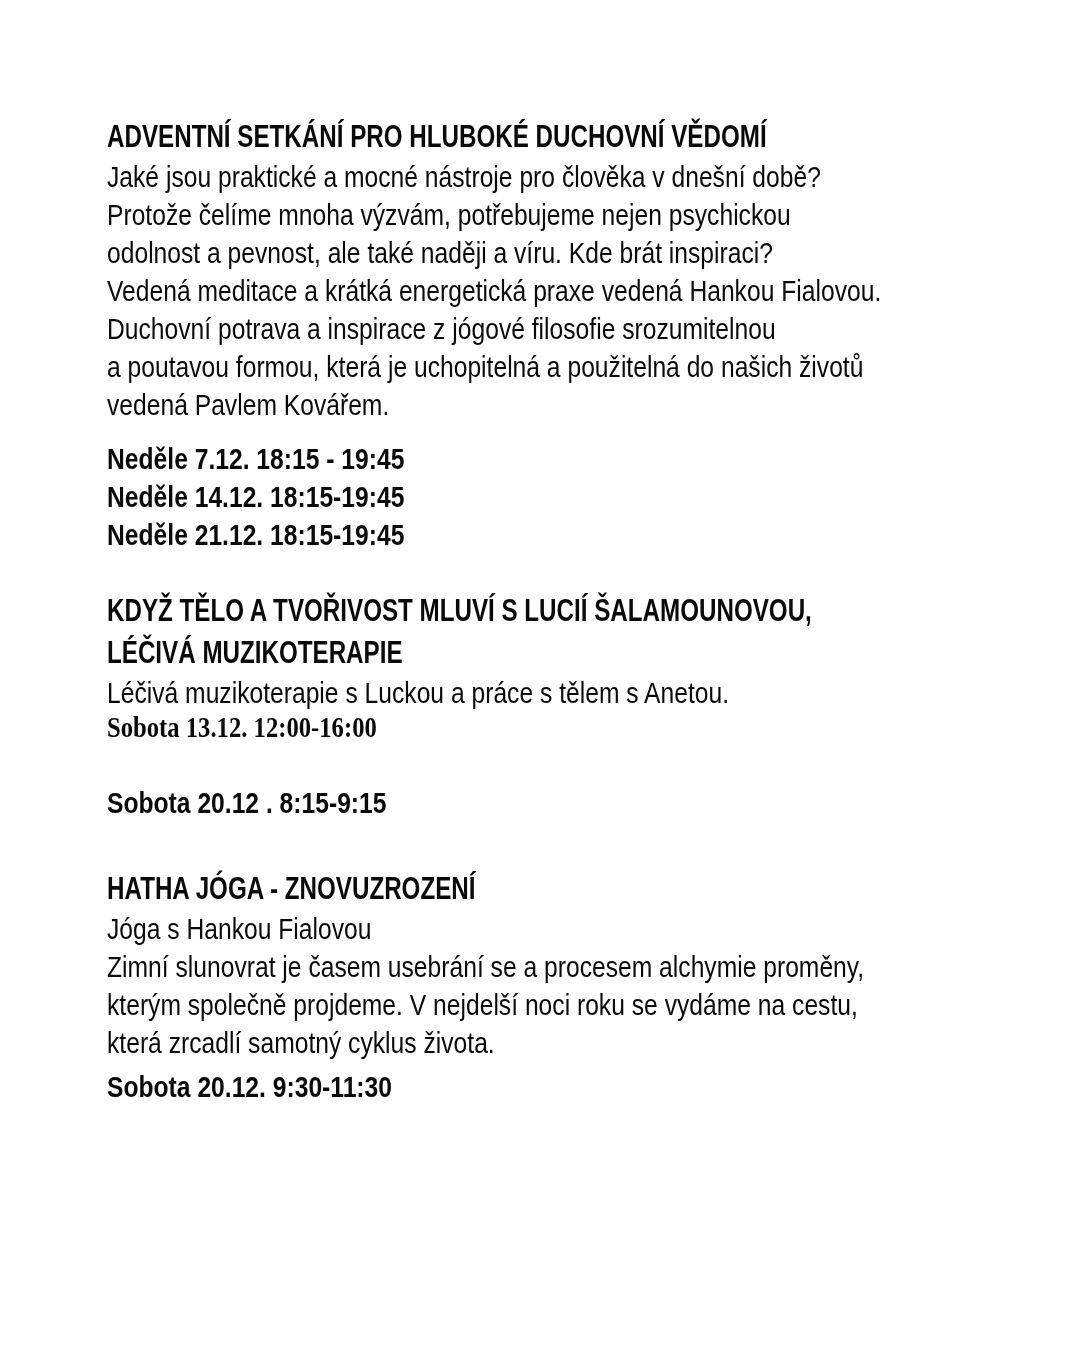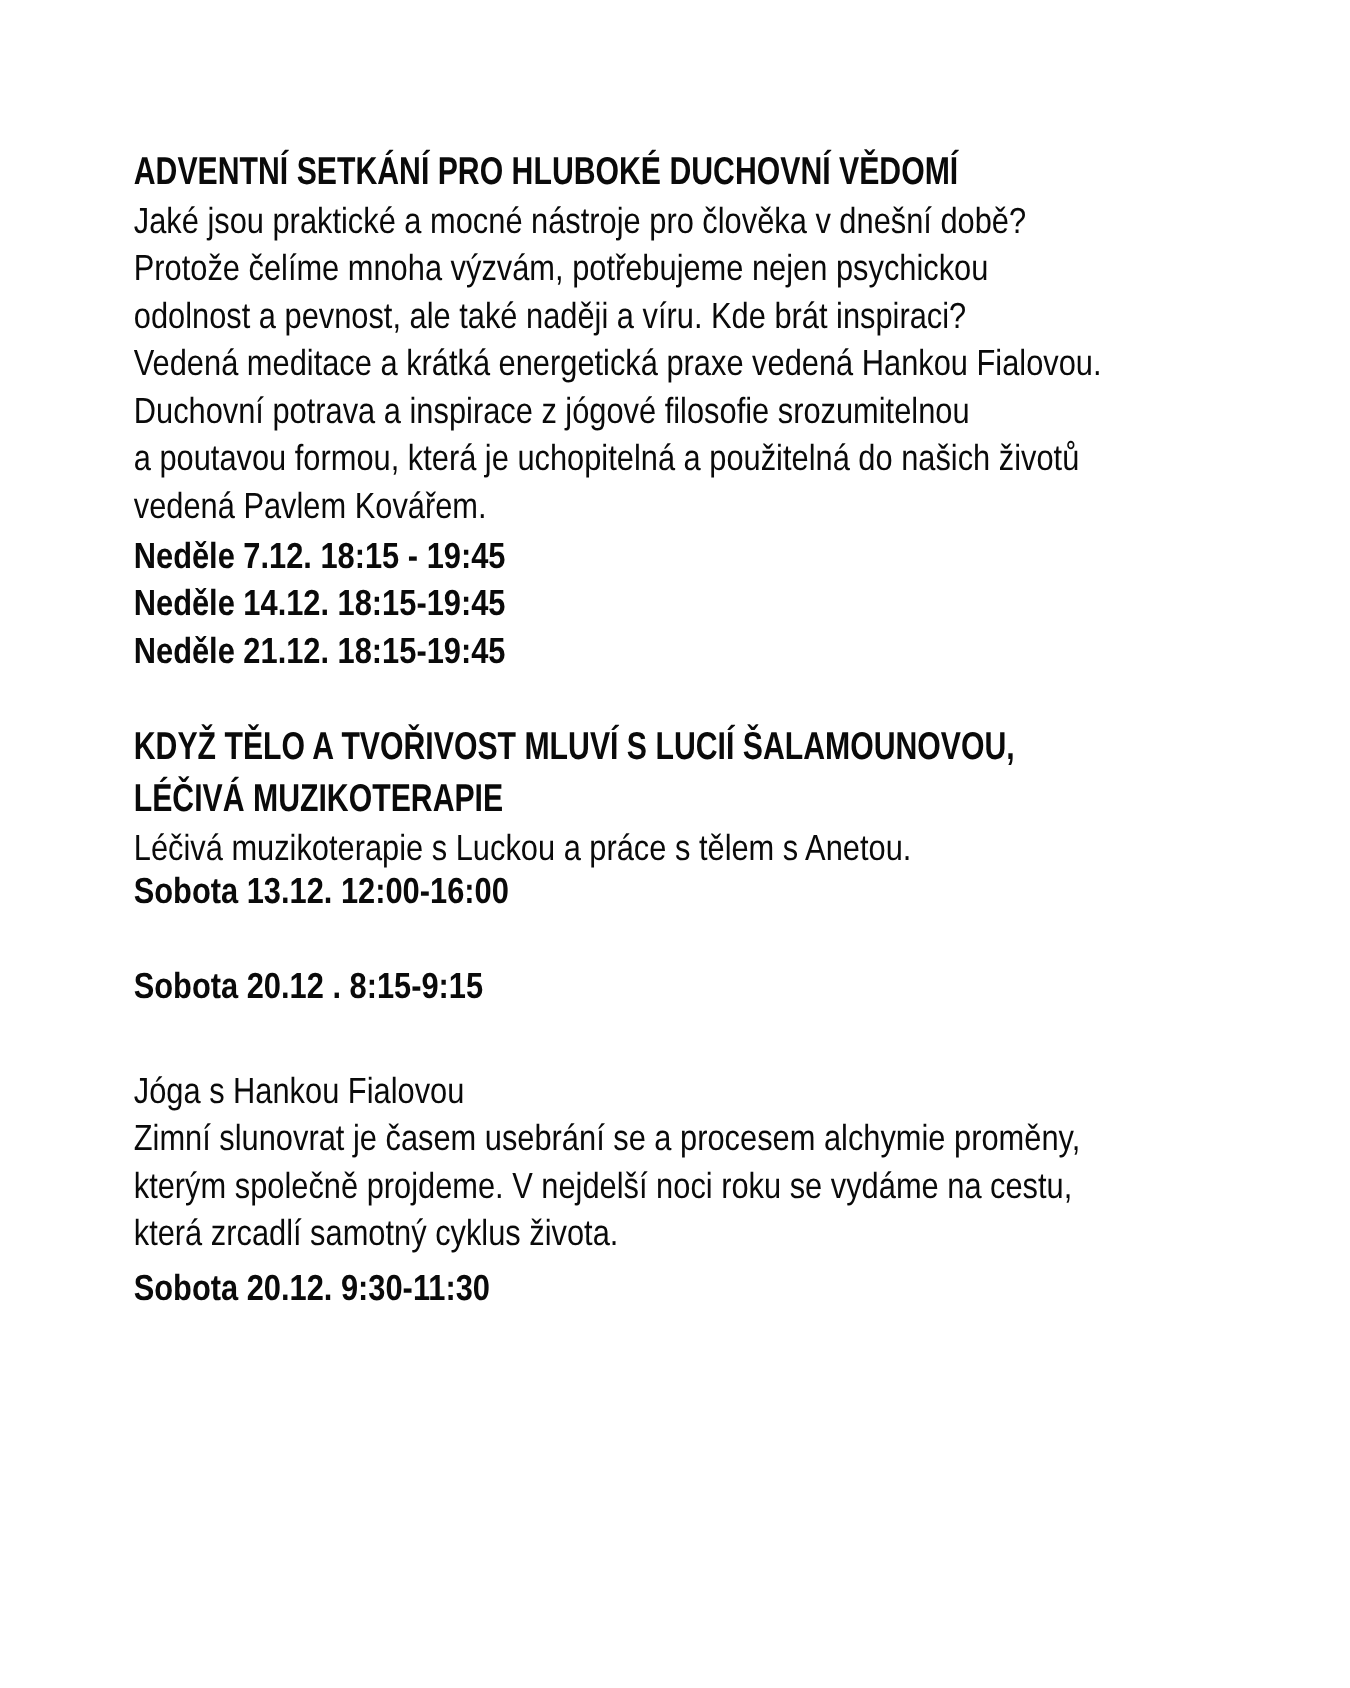--- a/index.html
+++ b/index.html
@@ -44,22 +44,22 @@
     transform: scaleX(0.85);
   }
   .event-title, .event-body, .event-schedule {
     margin: 0;
     padding: 0;
   }
   .section-1 { margin-top: 0; }
   .section-2 { margin-top: 36px; }
   .section-3 { margin-top: 38px; }
   .section-4 { margin-top: 46px; }
-  .section-1 .event-schedule { margin-top: 2px; }
-  .section-2 .event-schedule { margin-top: -4px; }
+  .section-1 .event-schedule { margin-top: 16px; }
+  .section-2 .event-schedule { margin-top: -4px; font-family: Liberation Serif, serif; }
   .section-3 .event-schedule { margin-top: 0; }
   .section-4 .event-schedule { margin-top: 6px; }
 </style>
 </head>
 <body>
 
 <div class="poster">
 
   <section class="event section-1">
     <h2 class="event-title">
@@ -94,20 +94,23 @@
     </div>
   </section>
 
   <section class="event section-3">
     <div class="event-schedule">
       <span class="line schedule-line">Sobota 20.12 . 8:15-9:15</span>
     </div>
   </section>
 
   <section class="event section-4">
+    <h2 class="event-title">
+      <span class="line title-line">HATHA JÓGA - ZNOVUZROZENÍ</span>
+    </h2>
     <div class="event-body">
       <span class="line body-line">Jóga s Hankou Fialovou</span>
       <span class="line body-line">Zimní slunovrat je časem usebrání se a procesem alchymie proměny,</span>
       <span class="line body-line">kterým společně projdeme. V nejdelší noci roku se vydáme na cestu,</span>
       <span class="line body-line">která zrcadlí samotný cyklus života.</span>
     </div>
     <div class="event-schedule">
       <span class="line schedule-line">Sobota 20.12. 9:30-11:30</span>
     </div>
   </section>

